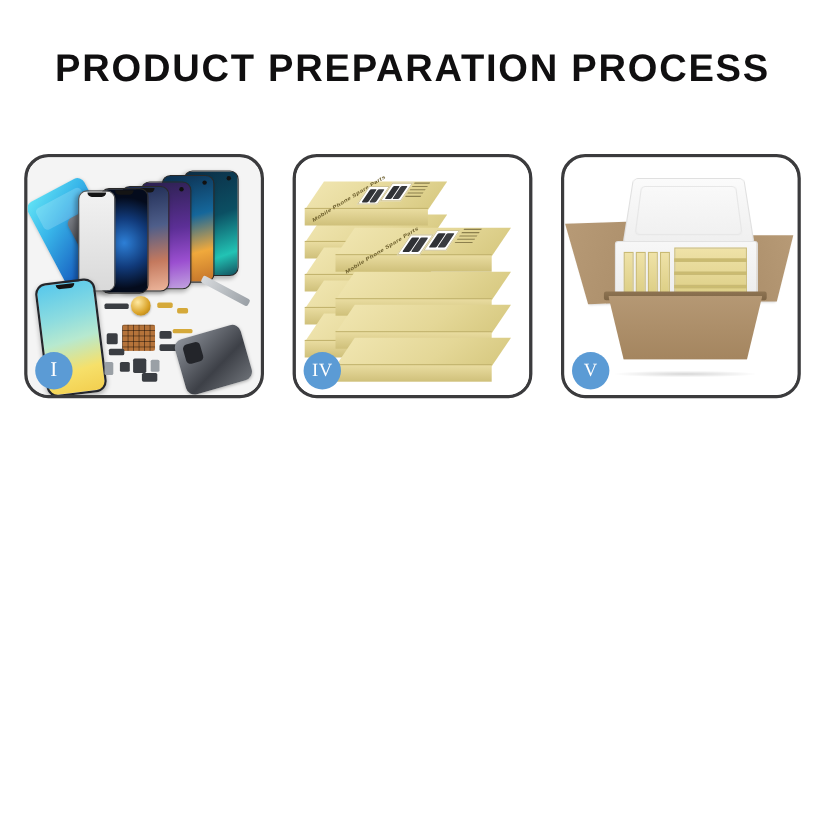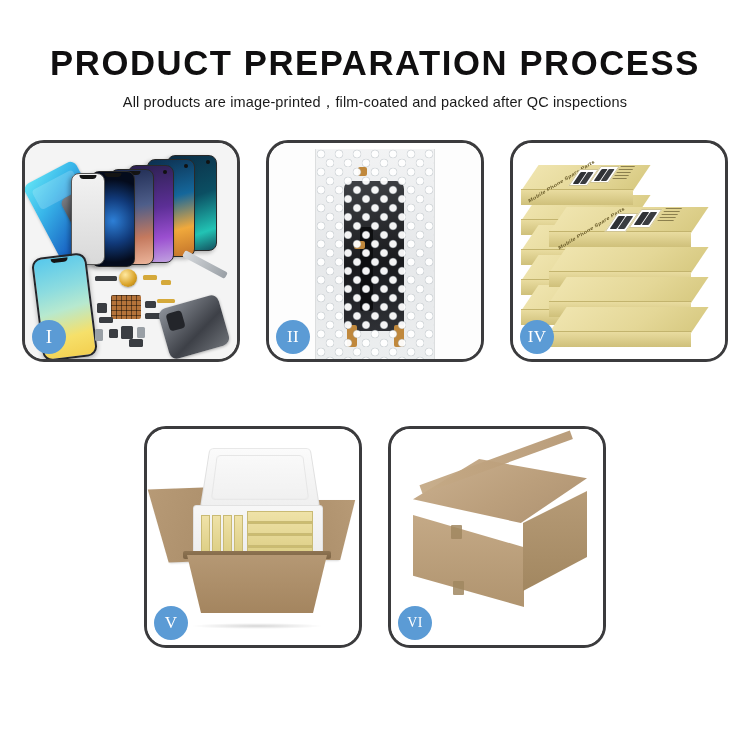--- a/index.html
+++ b/index.html
@@ -349,21 +349,20 @@
   }
   .c6-seam {
     position:absolute; background:#a08760; opacity:.85; border-radius:1px;
   }
 </style>
 </head>
 <body>
 
 <div class="header">
   <div class="title">PRODUCT PREPARATION PROCESS</div>
-  <div class="subtitle">All products are image-printed，film-coated and packed after QC inspections</div>
 </div>
 
 <div class="grid">
 
   <div class="panel">
     <div class="panel-stage">
       <div class="p1-bg"></div>
 
       <div class="film"></div>
       <div class="film-phone"></div>
@@ -409,34 +408,20 @@
       <div class="sp" style="left:120px; top:158px; width:11px; height:7px;"></div>
       <div class="sp gold" style="left:132px; top:156px; width:18px; height:4px;"></div>
       <div class="sp" style="left:104px; top:196px; width:14px; height:8px;"></div>
 
       <div class="backshell"></div>
       <div class="tweezer"></div>
     </div>
     <div class="badge">I</div>
   </div>
 
-  <div class="panel">
-    <div class="panel-stage">
-      <div class="p2-bg"></div>
-      <div class="bubblebag">
-        <div class="darkpart"></div>
-        <div class="flexcon" style="left:42px; top:18px; width:9px; height:9px;"></div>
-        <div class="flexcon" style="left:38px; top:92px; width:11px; height:8px;"></div>
-        <div class="flexcon" style="left:31px; top:176px; width:10px; height:22px;"></div>
-        <div class="flexcon" style="left:78px; top:176px; width:10px; height:22px;"></div>
-        <div class="bubbles"></div>
-      </div>
-    </div>
-    <div class="badge wide">II</div>
-  </div>
 
 
   <div class="panel">
     <div class="panel-stage">
       <div class="p4-bg"></div>
       <div class="stack">
 
         <div class="sbox" style="left:0px;   top:34px;  width:112px;">
           <div class="top"></div>
           <div class="front"></div>
@@ -531,26 +516,14 @@
       <div class="yel-pack" style="left:100px; top:104px; height:3px; width:66px; background:#cbbc70;"></div>
       <div class="yel-pack" style="left:100px; top:116px; height:3px; width:66px; background:#cbbc70;"></div>
 
       <div class="carton-rim"></div>
       <div class="carton-front"></div>
       <div class="carton-shadow"></div>
     </div>
     <div class="badge wide">V</div>
   </div>
 
-  <div class="panel">
-    <div class="panel-stage">
-      <div class="p6-bg"></div>
-      <div class="c6-top"></div>
-      <div class="c6-tape"></div>
-      <div class="c6-left"></div>
-      <div class="c6-right"></div>
-      <div class="c6-seam" style="left:60px; top:96px; width:11px; height:14px;"></div>
-      <div class="c6-seam" style="left:62px; top:152px; width:11px; height:14px;"></div>
-    </div>
-    <div class="badge xwide">VI</div>
-  </div>
 
 </div>
 
 </body></html>

